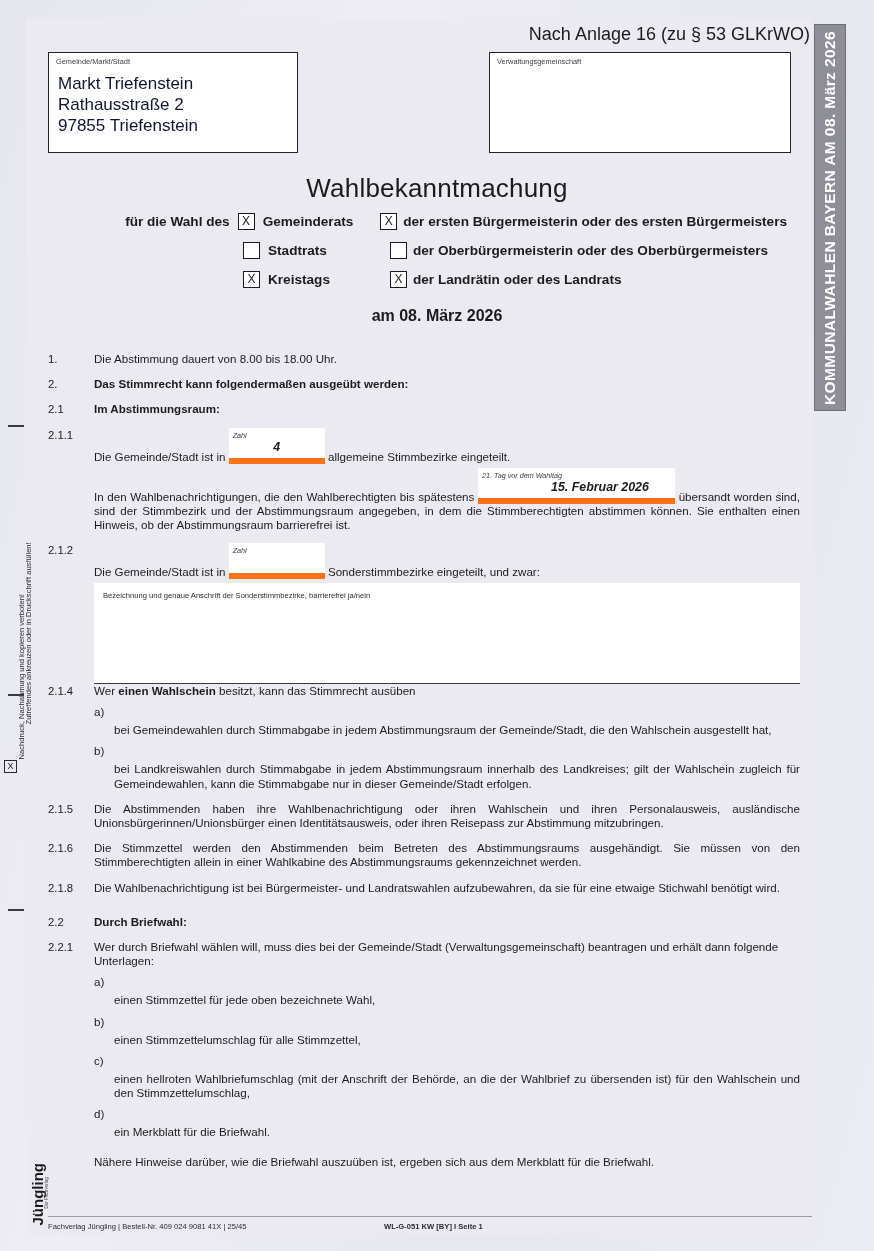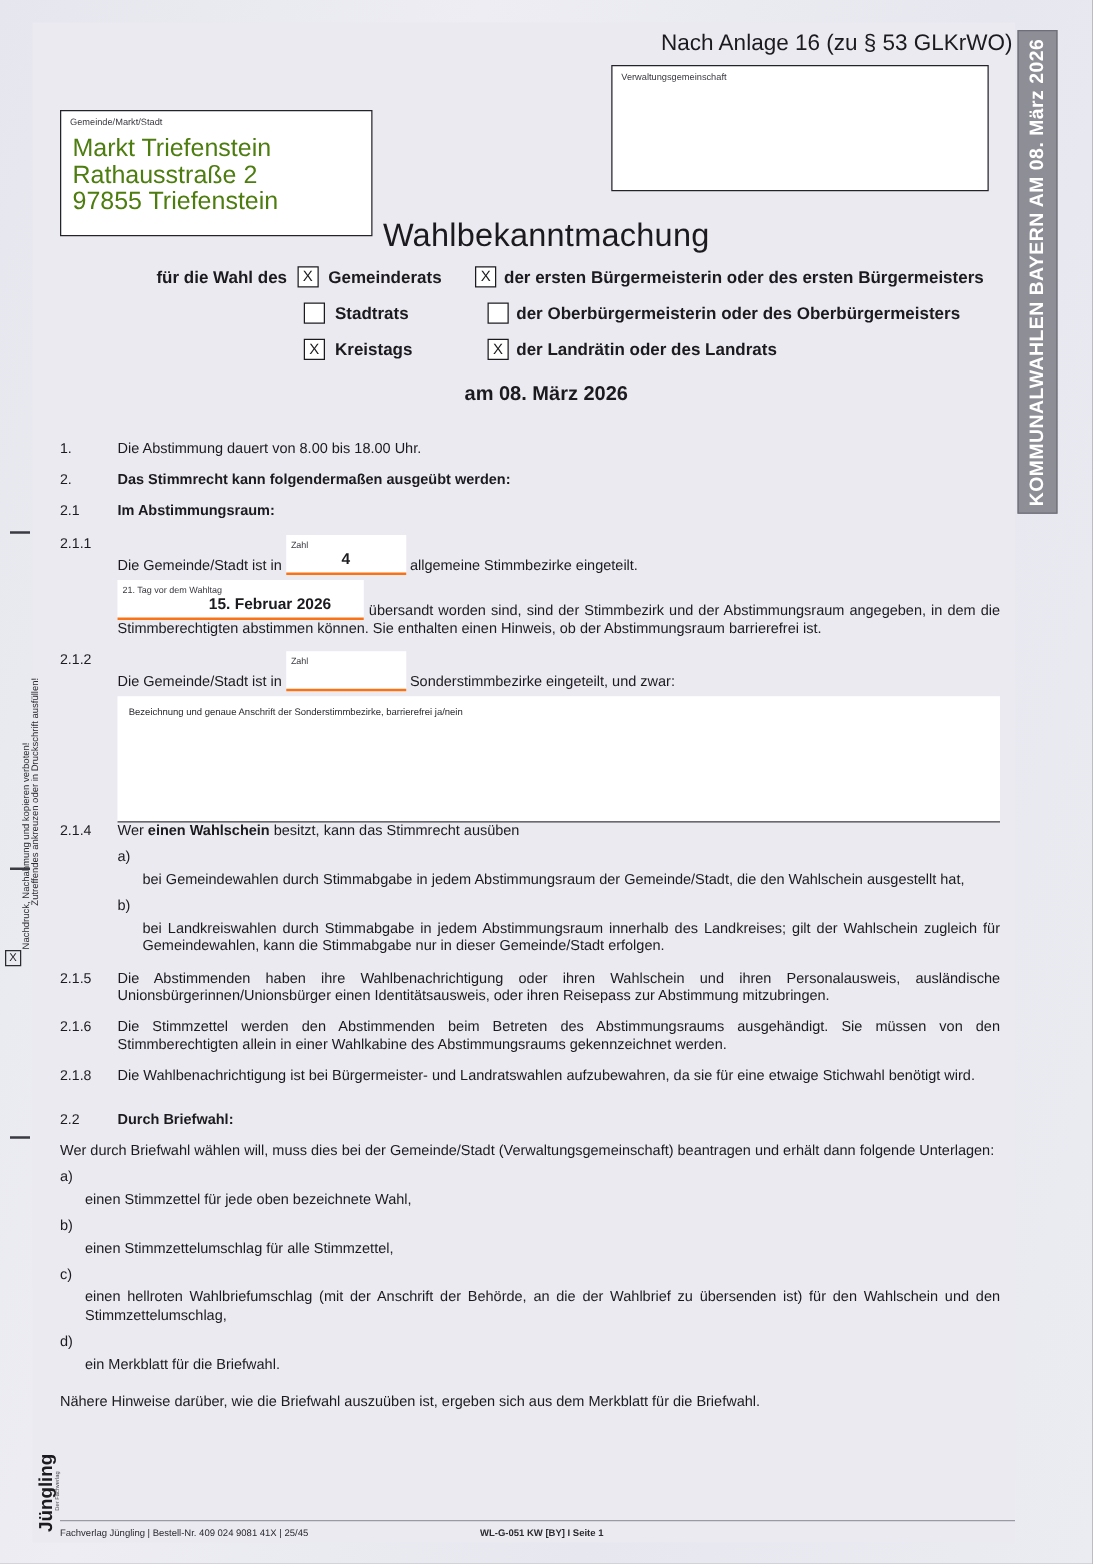--- a/index.html
+++ b/index.html
@@ -148,25 +148,25 @@
     position: absolute;
     left: 7px;
     top: 4px;
     font-size: 7.4px;
     color: #3a3a42;
   }
   .hdr-box .hb-lines {
     position: absolute;
     left: 9px;
     top: 20px;
-    font-size: 20px;
+    font-size: 17px;
     line-height: 21px;
-    color: #4d7c0f;
-  }
-  #box-gemeinde { left: 48px; top: 52px; width: 248px; height: 99px; margin-top: 36px; }
+    color: #0f172a;
+  }
+  #box-gemeinde { left: 48px; top: 52px; width: 248px; height: 99px; }
   #box-vg       { left: 489px; top: 52px; width: 300px; height: 99px; }
 
   .doc-title {
     position: absolute;
     left: 0; right: 0;
     top: 173px;
     text-align: center;
     font-size: 26px;
     font-weight: normal;
     letter-spacing: 0.2px;
@@ -252,24 +252,25 @@
     margin-top: 7px;
   }
   .sub .sl { flex: 0 0 20px; }
   .sub .st { flex: 1 1 auto; text-align: justify; margin-top: 18px; }
 
   
   .field {
     display: inline-block;
     position: relative;
     background: #fff;
-    border-bottom: 2px solid #f97316;
+    border-bottom: 6px solid #f97316;
     vertical-align: bottom;
     text-align: center;
     font-weight: bold;
+    font-style: italic;
   }
   .field .fl {
     position: absolute;
     left: 4px;
     top: 1px;
     font-size: 7.2px;
     font-weight: normal;
     color: #3a3a42;
     white-space: nowrap;
   }
@@ -417,20 +418,21 @@
           <span class="fl">Zahl</span>
           <span class="fv">4</span>
         </span>
         <span>allgemeine Stimmbezirke eingeteilt.</span>
       </div>
     </div>
 
     <div class="item">
       <div class="num"></div>
       <div class="txt">
+        <span>In den Wahlbenachrichtigungen, die den Wahlberechtigten bis spätestens</span>
         <span class="field" id="field-date">
           <span class="fl">21. Tag vor dem Wahltag</span>
           <span class="fv">15. Februar 2026</span>
         </span>
         <span>übersandt worden sind, sind der Stimmbezirk und der Abstimmungsraum angegeben, in dem die Stimmberechtigten abstimmen können. Sie enthalten einen Hinweis, ob der Abstimmungsraum barrierefrei ist.</span>
       </div>
     </div>
 
     <div class="item" style="margin-bottom:2px;">
       <div class="num">2.1.2</div>
@@ -480,20 +482,21 @@
       <div class="num">2.1.8</div>
       <div class="txt">Die Wahlbenachrichtigung ist bei Bürgermeister- und Landratswahlen aufzubewahren, da sie für eine etwaige Stichwahl benötigt wird.</div>
     </div>
 
     <div class="item bold">
       <div class="num">2.2</div>
       <div class="txt nojust">Durch Briefwahl:</div>
     </div>
 
     <div class="item">
+      <div class="num">2.2.1</div>
       <div class="txt nojust">
         <div>Wer durch Briefwahl wählen will, muss dies bei der Gemeinde/Stadt (Verwaltungsgemeinschaft) beantragen und erhält dann folgende Unterlagen:</div>
         <div class="sub">
           <div class="sl">a)</div>
           <div class="st">einen Stimmzettel für jede oben bezeichnete Wahl,</div>
         </div>
         <div class="sub">
           <div class="sl">b)</div>
           <div class="st">einen Stimmzettelumschlag für alle Stimmzettel,</div>
         </div>

